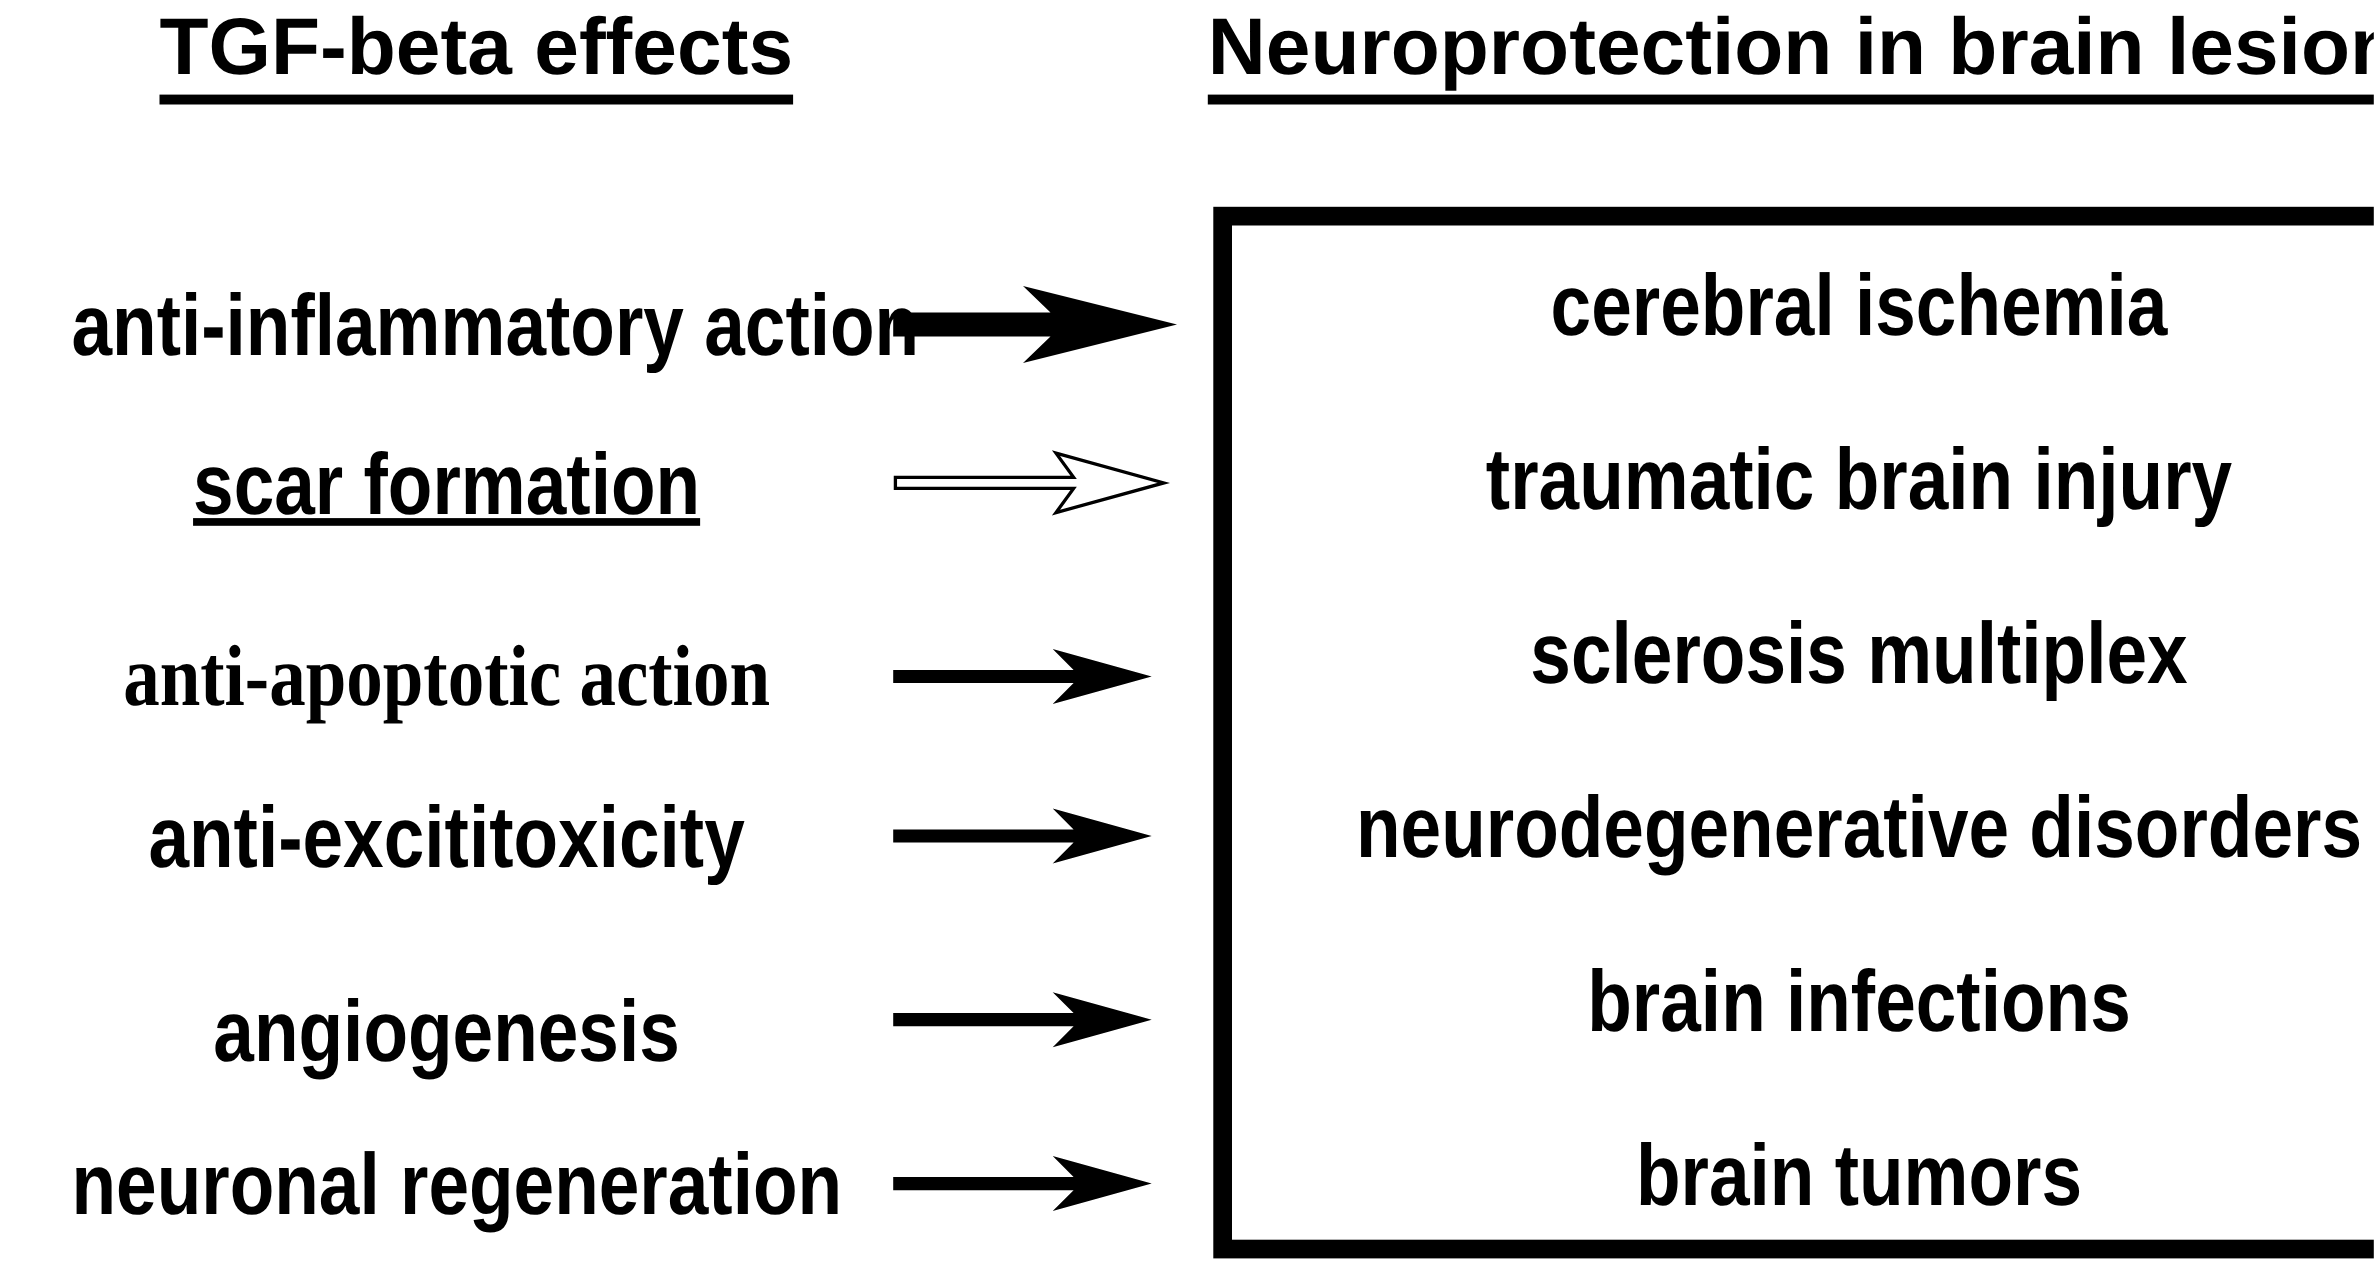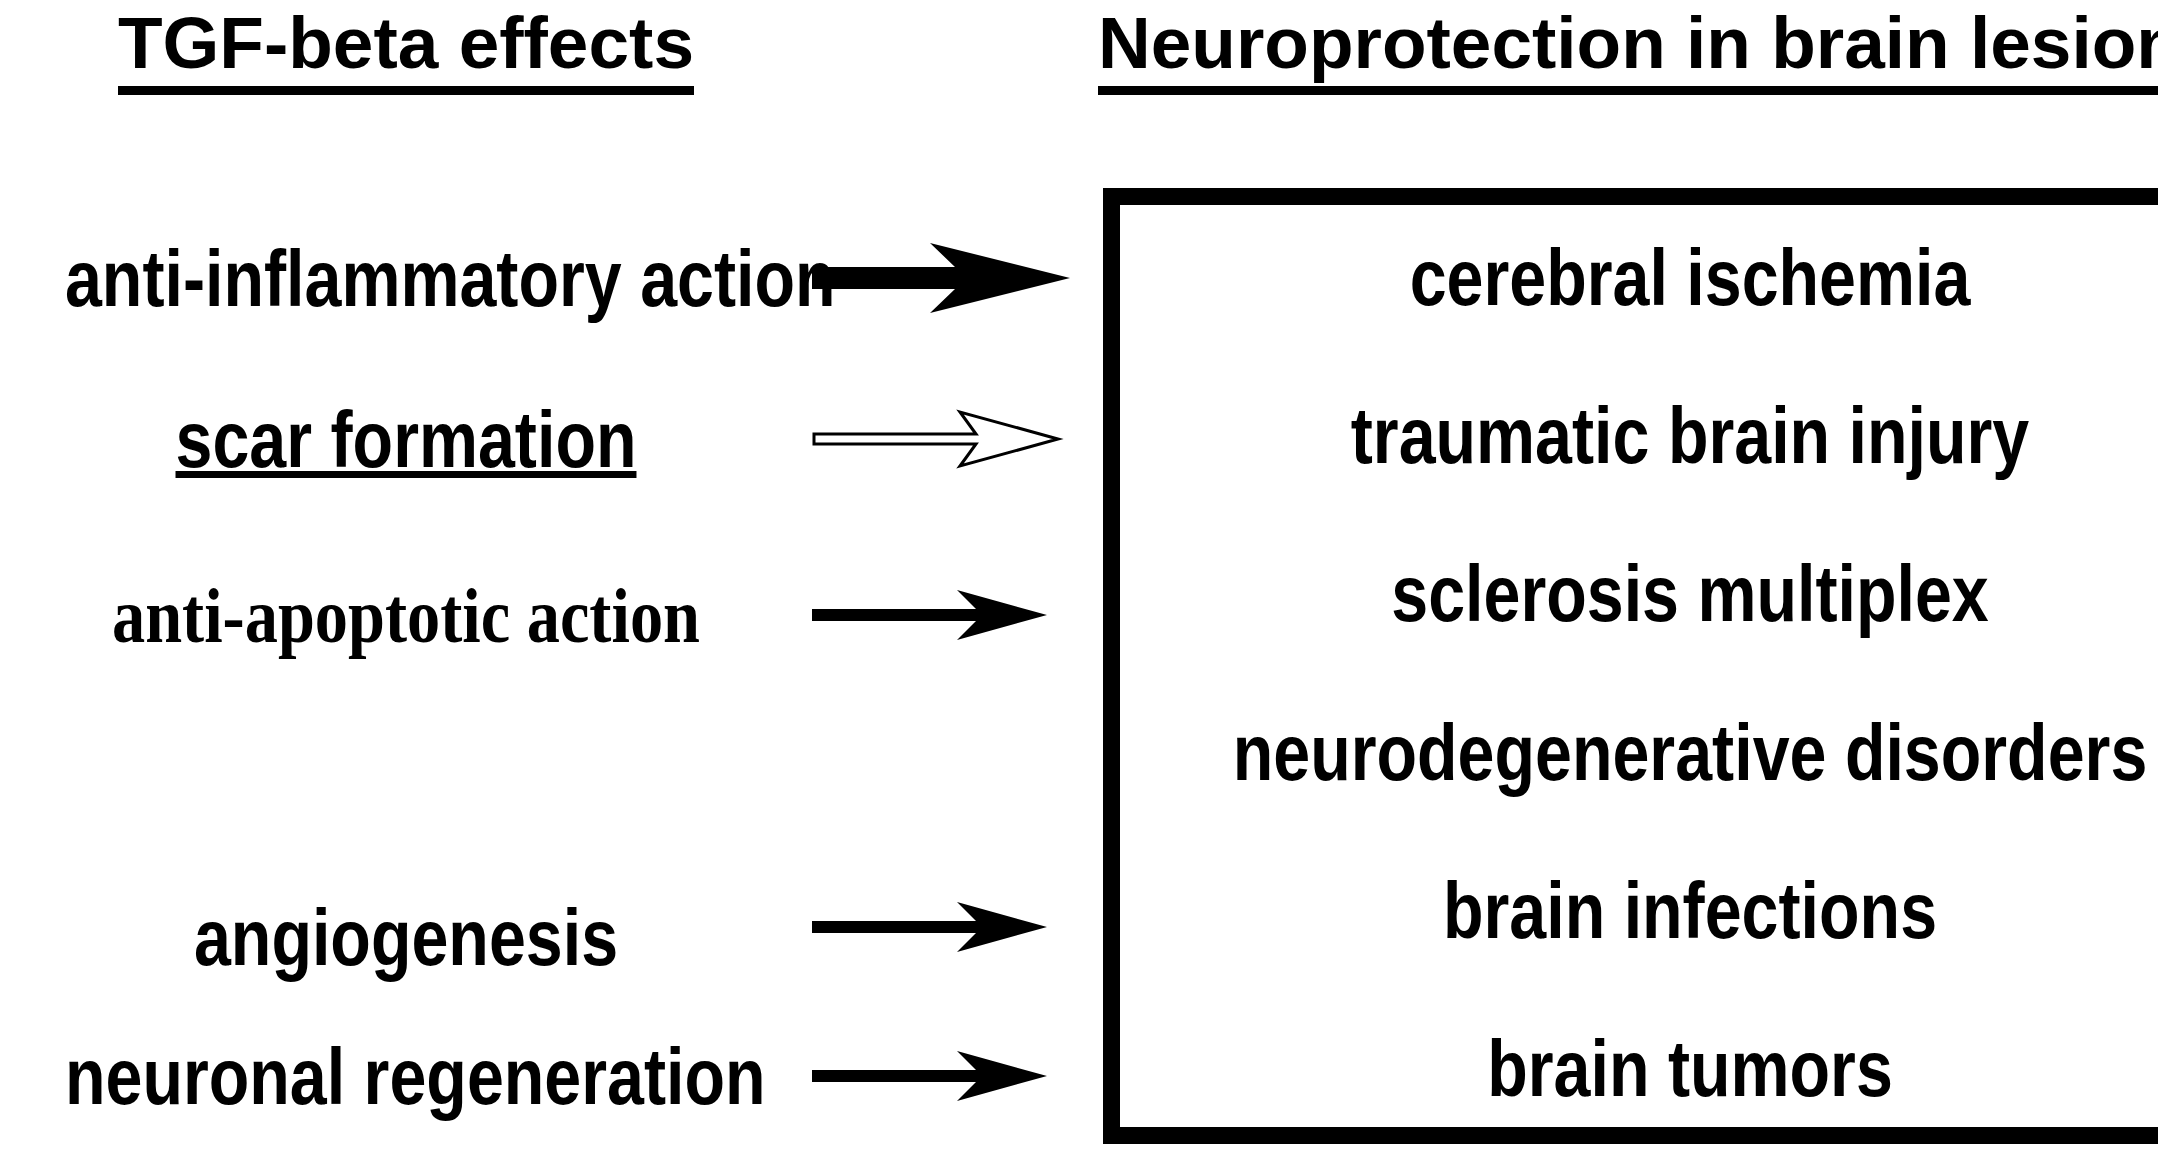--- a/index.html
+++ b/index.html
@@ -9,39 +9,39 @@
     font-family: "Liberation Sans", sans-serif;
     font-weight: bold;
     color: #000000;
     position: relative;
     overflow: hidden;
   }
   .stage { position: absolute; inset: 0; }
 
   
   .header { position: absolute; top: 6px; text-align: center; }
-  .header-left  { left: 0; width: 812px; }
+  .header-left  { left: 0; width: 812px; padding-left: 27px; }
   .header-right { left: 1098px; width: 1060px; }
   .header .underlined {
     display: inline-block;
     font-size: 73px;
     line-height: 1.0;
     border-bottom: 9px solid #000;
     padding-bottom: 7px;
     white-space: nowrap;
   }
 
   
   .row {
     position: absolute; left: 0;
     height: 120px;
     display: flex; align-items: center;
     transform: translateY(-50%);
   }
-  .row-1 { top: 278px; }
+  .row-1 { top: 295px; }
   .row-2 { top: 439px; text-decoration: underline; }
   .row-3 { top: 615px; font-family: Liberation Serif, serif; }
   .row-4 { top: 760px; }
   .row-5 { top: 917px; align-items: flex-end; }
   .row-6 { top: 1076px; }
   .row-label {
     width: 812px;
     text-align: center;
     font-size: 79px;
     line-height: 1.0;
@@ -115,20 +115,28 @@
 
   <div class="row row-3">
     <div class="row-label">anti-apoptotic action</div>
     <svg class="arrow solid" viewBox="0 0 260 100" aria-hidden="true">
       <path class="p-thick" d="M0,39 L143,39 L118,15 L258,50 L118,85 L143,61 L0,61 Z"></path>
       <path class="p-solid" d="M0,44 L164,44 L145,25 L235,50 L145,75 L164,56 L0,56 Z"></path>
       <path class="p-outline" d="M2,45 L164,45 L148,23 L246,50 L148,77 L164,55 L2,55 Z"></path>
     </svg>
   </div>
 
+  <div class="row row-4">
+    <div class="row-label">anti-excititoxicity</div>
+    <svg class="arrow solid" viewBox="0 0 260 100" aria-hidden="true">
+      <path class="p-thick" d="M0,39 L143,39 L118,15 L258,50 L118,85 L143,61 L0,61 Z"></path>
+      <path class="p-solid" d="M0,44 L164,44 L145,25 L235,50 L145,75 L164,56 L0,56 Z"></path>
+      <path class="p-outline" d="M2,45 L164,45 L148,23 L246,50 L148,77 L164,55 L2,55 Z"></path>
+    </svg>
+  </div>
 
   <div class="row row-5">
     <div class="row-label">angiogenesis</div>
     <svg class="arrow solid" viewBox="0 0 260 100" aria-hidden="true">
       <path class="p-thick" d="M0,39 L143,39 L118,15 L258,50 L118,85 L143,61 L0,61 Z"></path>
       <path class="p-solid" d="M0,44 L164,44 L145,25 L235,50 L145,75 L164,56 L0,56 Z"></path>
       <path class="p-outline" d="M2,45 L164,45 L148,23 L246,50 L148,77 L164,55 L2,55 Z"></path>
     </svg>
   </div>
 

